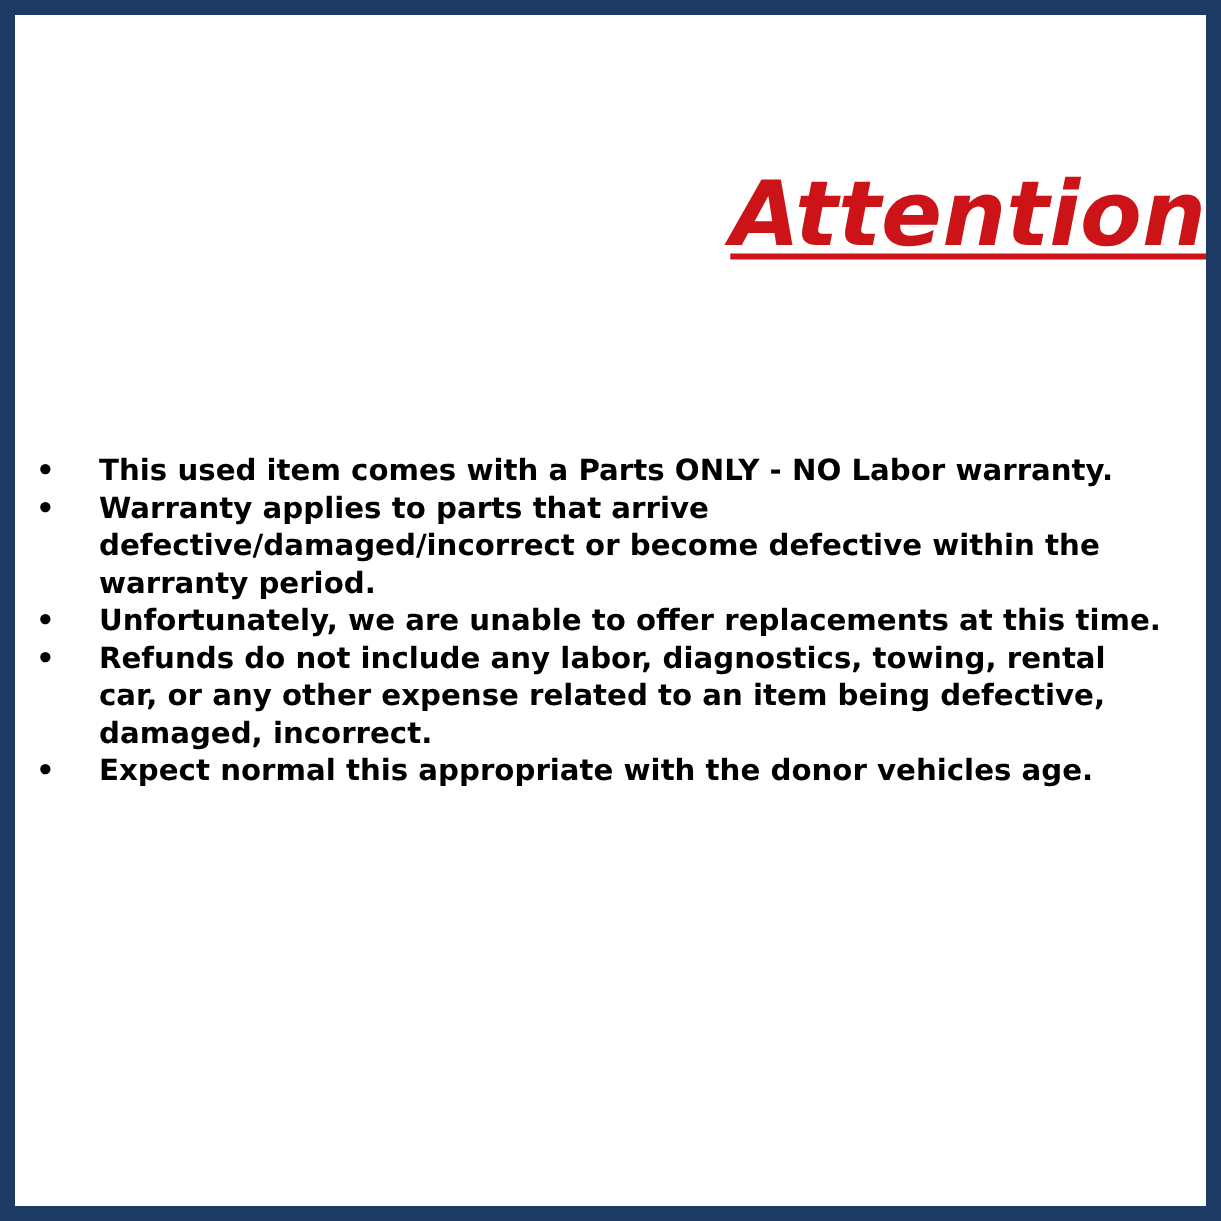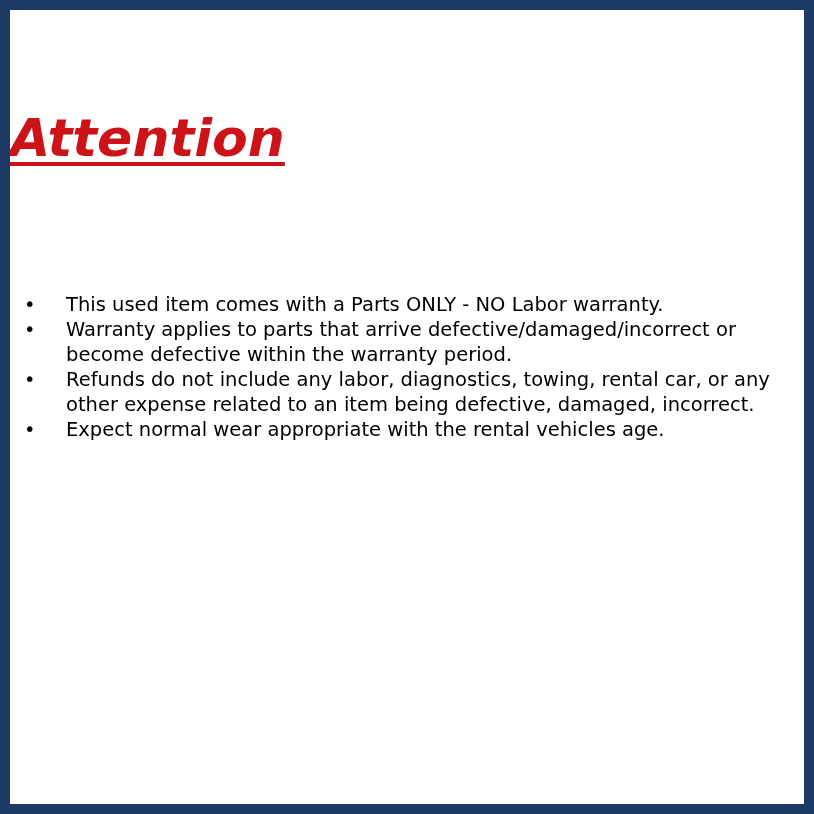--- a/index.html
+++ b/index.html
@@ -15,52 +15,54 @@
     box-sizing: border-box;
     width: 814px;
     height: 814px;
     border: 10px solid var(--border, #1c3a63);
     background: var(--page_bg, #ffffff);
     font-family: "DejaVu Sans", "Liberation Sans", sans-serif;
     overflow: hidden;
   }
   .title {
     margin: 100px 0 0 0;
-    text-align: left;
-    font-size: 52px;
+    text-align: right;
+    font-size: 60px;
     line-height: 1.1;
     font-weight: bold;
     font-style: italic;
     color: var(--title_red, #cc1418);
     text-decoration: underline;
     text-decoration-thickness: 4px;
     text-underline-offset: 6px;
   }
   .bullets {
     margin: 125px 0 0 0;
     padding: 0 30px 0 56px;
     list-style: none;
     font-size: 19.5px;
     line-height: 25px;
     color: var(--text, #000000);
   }
   .bullets li {
     position: relative;
+    font-weight: bold;
   }
   .bullets li::before {
     content: "\2022";
     position: absolute;
     left: -42px;
     top: 0;
   }
 </style>
 </head>
 <body>
 
 <div class="page">
   <h1 class="title">Attention</h1>
   <ul class="bullets">
     <li>This used item comes with a Parts ONLY - NO Labor warranty.</li>
     <li>Warranty applies to parts that arrive defective/damaged/incorrect or become defective within the warranty period.</li>
+    <li>Unfortunately, we are unable to offer replacements at this time.</li>
     <li>Refunds do not include any labor, diagnostics, towing, rental car, or any other expense related to an item being defective, damaged, incorrect.</li>
-    <li>Expect normal wear appropriate with the rental vehicles age.</li>
+    <li>Expect normal this appropriate with the donor vehicles age.</li>
   </ul>
 </div>
 
 </body></html>

